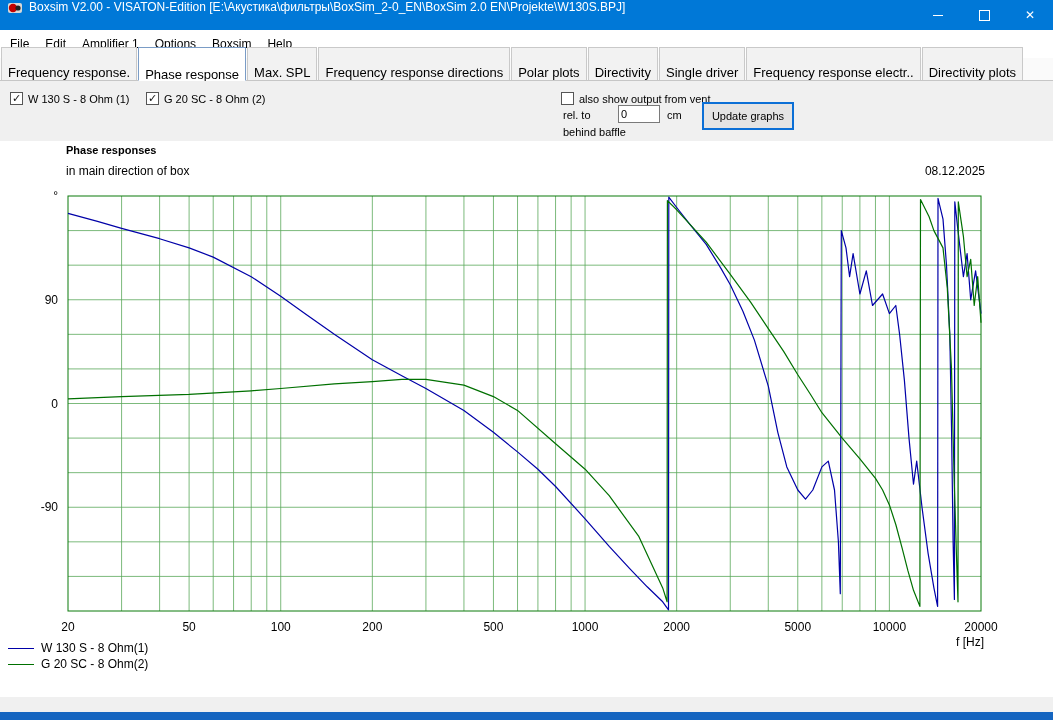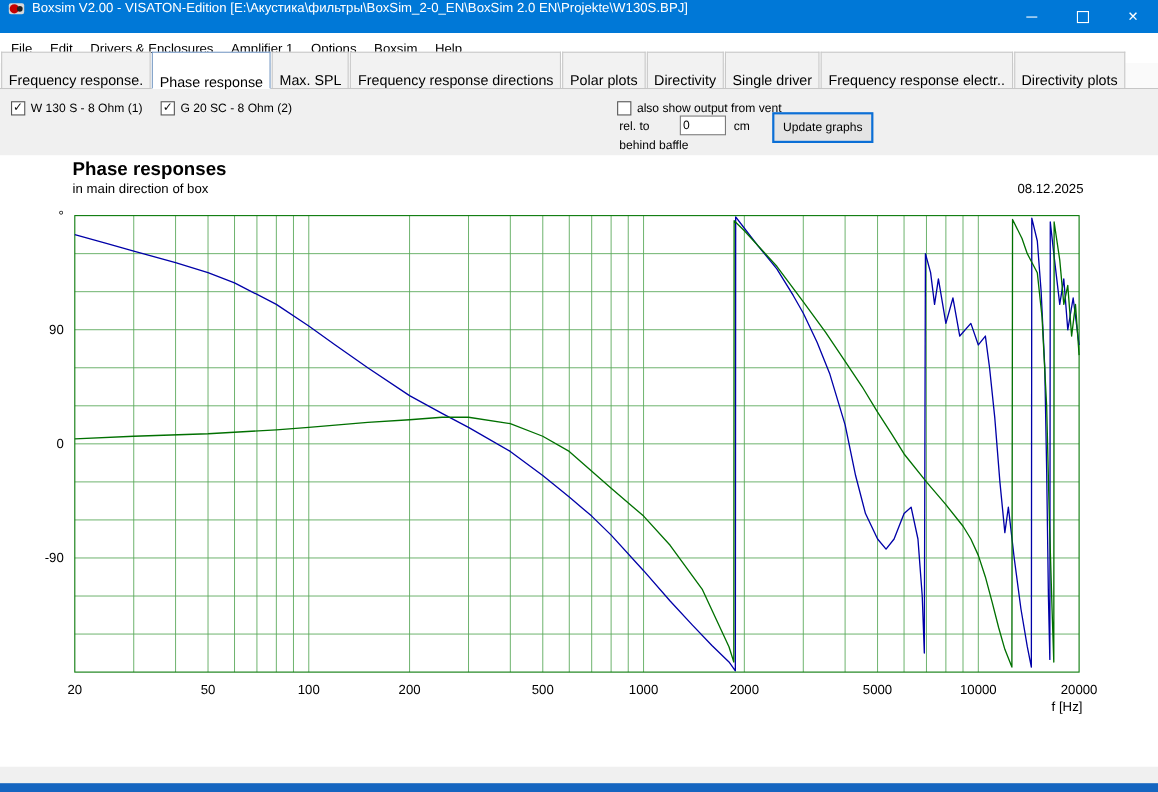--- a/index.html
+++ b/index.html
@@ -22,21 +22,21 @@
   .tab.active{background:#fff;height:23px;line-height:21px;border:1px solid #7a9cc6;border-bottom:1px solid #fff;margin-bottom:-1px;}
   
   .controls{position:absolute;top:81px;left:0;right:0;height:60px;background:#f0f0f0;border-bottom:1px solid #d9d9d9;}
   .checkbox{position:absolute;display:flex;align-items:center;gap:5px;font-size:11px;white-space:nowrap;}
   .cb-box{width:13px;height:13px;background:#fff;border:1px solid #555;box-sizing:border-box;font-size:11px;line-height:11px;text-align:center;color:#111;}
   .ctl-label{position:absolute;font-size:11px;white-space:nowrap;}
   .rel-input{position:absolute;left:618px;top:24px;width:36px;height:16px;border:1px solid #7a7a7a;font-size:11px;font-family:"Liberation Sans",sans-serif;padding:0 2px;box-sizing:content-box;}
   .update-btn{position:absolute;left:702px;top:21px;width:92px;height:28px;background:#e4e4e4;border:2px solid #0b6fd6;font-size:11px;font-family:"Liberation Sans",sans-serif;}
   
   .chartpanel{position:absolute;top:141px;left:0;right:0;height:556px;background:#fff;}
-  .chart-title{position:absolute;left:66px;top:3px;font-size:17px;font-weight:bold;}
+  .chart-title{position:absolute;left:66px;top:3px;font-size:11px;font-weight:bold;}
   .chart-subtitle{position:absolute;left:66px;top:23px;font-size:12px;}
   .chart-date{position:absolute;right:68px;top:23px;font-size:12px;}
   .xaxis-unit{position:absolute;left:956px;top:494px;font-size:12px;}
   #plot{position:absolute;left:0;top:0;}
   .legend{position:absolute;left:8px;top:499px;}
   .legend-row{display:flex;align-items:center;height:16px;gap:7px;}
   .legend-line{width:26px;height:0;border-top:1.5px solid #000;}
   .legend-label{font-size:12px;white-space:nowrap;}
   
   .statusbar{position:absolute;top:697px;left:0;right:0;height:15px;background:#f7f7f7;border-top:1px solid #d0d0d0;font-size:11px;line-height:15px;padding-left:4px;box-sizing:border-box;}
@@ -65,21 +65,20 @@
         </div>
       <div class="win-btn">
           <span>✕</span>
         </div>
     </div>
   </div>
 
   <div class="menubar">
       <span class="menu-item">File</span>
       <span class="menu-item">Edit</span>
-      <span class="menu-item">Drivers &amp; Enclosures</span>
       <span class="menu-item">Amplifier 1</span>
       <span class="menu-item">Options</span>
       <span class="menu-item">Boxsim</span>
       <span class="menu-item">Help</span>
     </div>
 
   <div class="tabbar">
       <span class="tab">Frequency response.</span>
       <span class="tab active">Phase response</span>
       <span class="tab">Max. SPL</span>
@@ -175,18 +174,28 @@
           <text x="58" y="59" font-size="12" fill="#000" text-anchor="end">°</text>
           <text x="58" y="162.75" font-size="12" fill="#000" text-anchor="end">90</text>
           <text x="58" y="266.5" font-size="12" fill="#000" text-anchor="end">0</text>
           <text x="58" y="370.25" font-size="12" fill="#000" text-anchor="end">-90</text>
         </g>
       </svg>
     <div class="chart-title">Phase responses</div>
     <div class="chart-subtitle">in main direction of box</div>
     <div class="chart-date">08.12.2025</div>
     <div class="xaxis-unit">f [Hz]</div>
+    <div class="legend">
+        <div class="legend-row">
+          <span class="legend-line" style="border-top-color: rgb(0, 0, 168);"></span>
+          <span class="legend-label">W 130 S - 8 Ohm(1)</span>
+        </div>
+        <div class="legend-row">
+          <span class="legend-line" style="border-top-color: rgb(0, 112, 0);"></span>
+          <span class="legend-label">G 20 SC - 8 Ohm(2)</span>
+        </div>
+      </div>
   </div>
 
 
   <div class="taskbar"></div>
 
 </div>
 
 </body></html>

